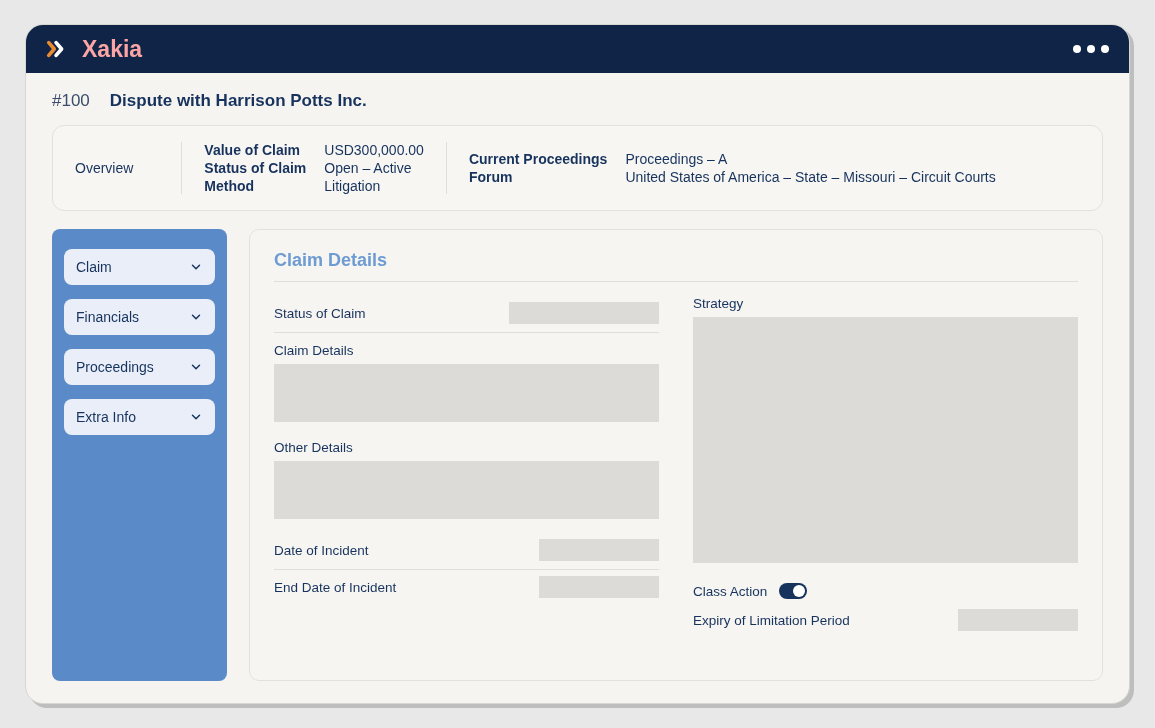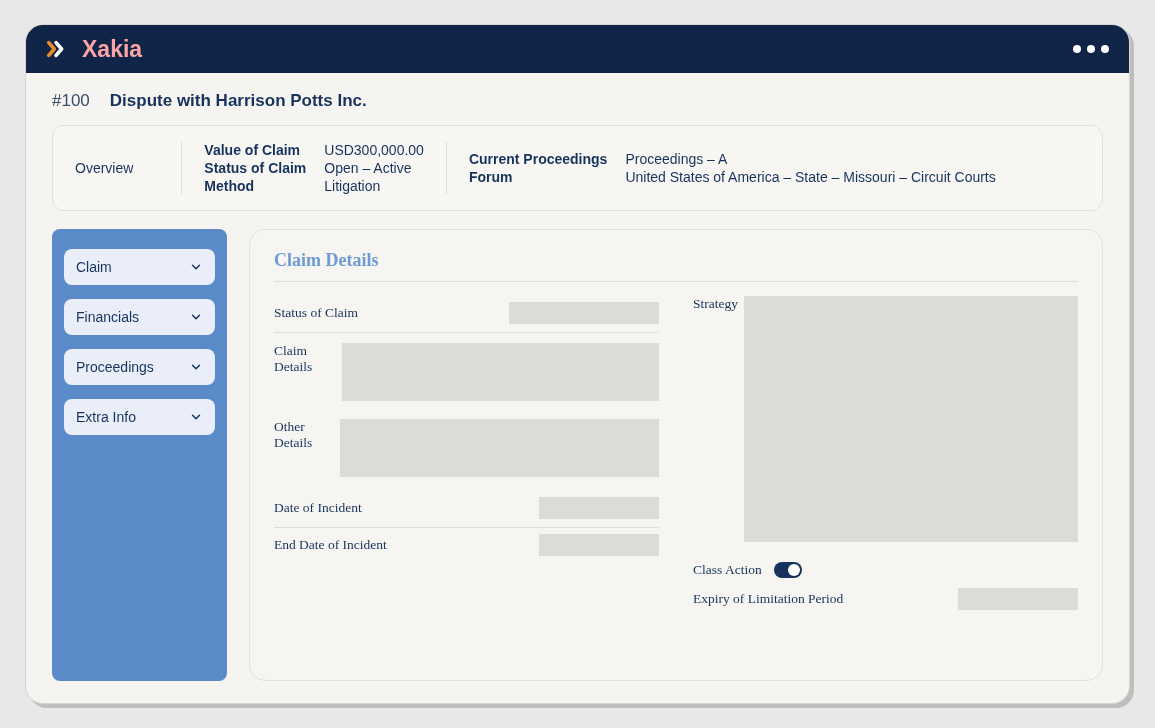--- a/index.html
+++ b/index.html
@@ -108,27 +108,26 @@
     font-size: 14px;
     font-weight: 500;
     cursor: pointer;
   }
   .side-item svg { display: block; }
 
   .panel {
     flex: 1;
     background: #f6f5f2;
     border: 1px solid #e3e1dc;
-    border-radius: 16px;
+    border-radius: 10px;
     padding: 20px 24px;
     color: #17335d;
     display: flex;
     flex-direction: column;
     overflow: hidden;
-    font-family: Liberation Serif, serif;
   }
   .panel h2 {
     color: #6d9bd2;
     font-size: 18px;
     font-weight: 700;
     padding-bottom: 10px;
     border-bottom: 1px solid #e0deda;
     margin-bottom: 14px;
   }
   .panel-body {
@@ -156,21 +155,21 @@
     font-size: 13.5px;
     color: #17335d;
   }
   .ph-small {
     width: 150px; height: 22px; background: #dcdbd7;
   }
   .ph-narrow {
     width: 120px; height: 22px; background: #dcdbd7;
   }
   .field-block {
-    display: flex; flex-direction: row; gap: 6px;
+    display: flex; flex-direction: column; gap: 6px;
     padding: 4px 0 14px 0;
     border-bottom: none;
   }
   .ph-area {
     width: 100%; height: 58px; background: #dcdbd7;
   }
   .ph-area-lg {
     width: 100%; height: 246px; background: #dcdbd7;
   }
   .spacer-sm { height: 6px; }

